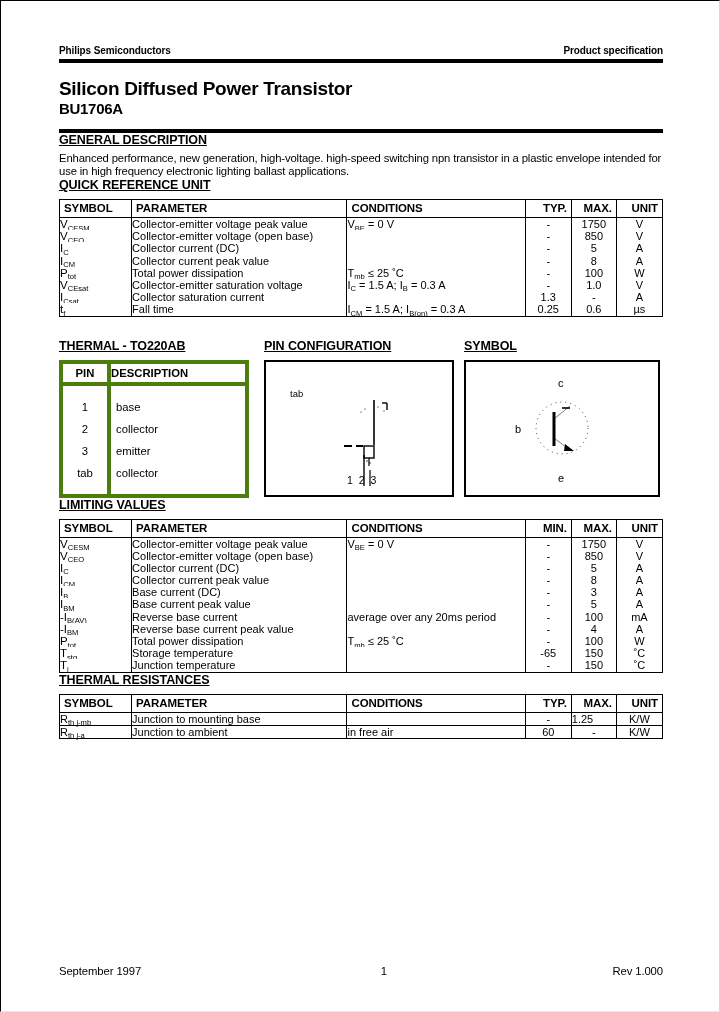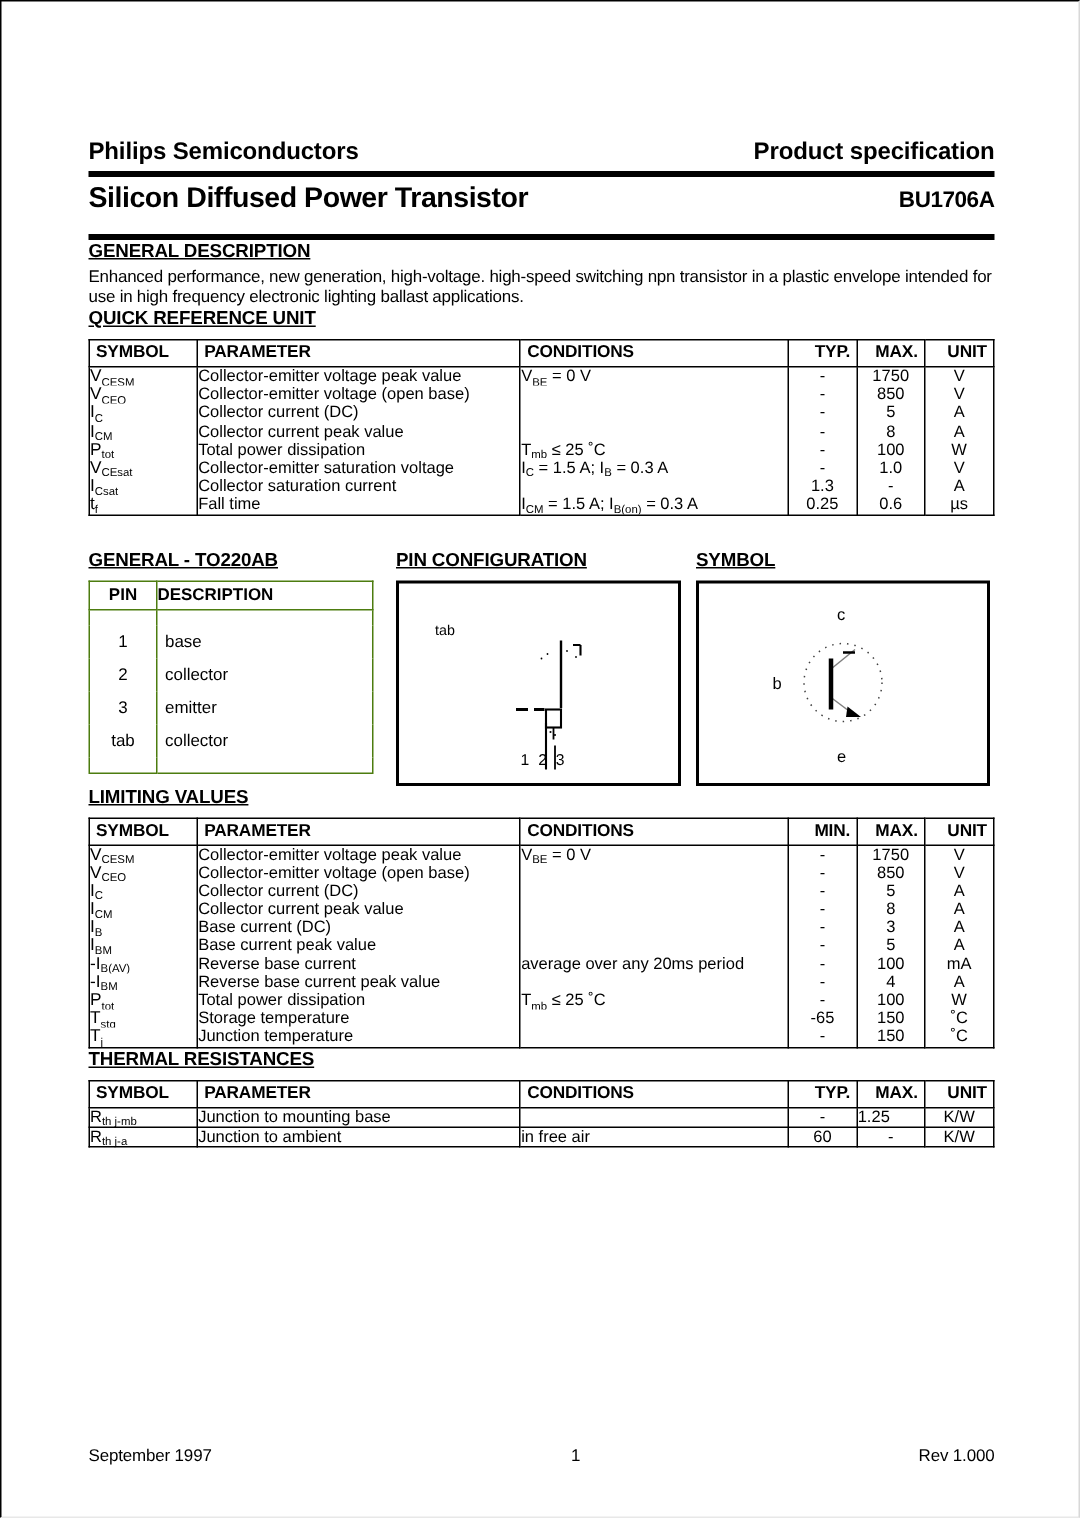--- a/index.html
+++ b/index.html
@@ -33,38 +33,38 @@
     left: 58px;
     top: 44px;
     width: 604px;
   }
 
   
   .hdr-row {
     display: flex;
     justify-content: space-between;
     align-items: baseline;
-    font-size: 16px;
+    font-size: 10px;
     font-weight: bold;
     letter-spacing: -0.1px;
-    margin-top: 48px;
   }
   .rule-thick {
     height: 4px;
     background: #000;
     margin-top: 3px;
   }
   .title-row {
     display: flex;
     justify-content: space-between;
     align-items: baseline;
     font-size: 19px;
     font-weight: bold;
-    padding: 4px 0 9px 0;
+    padding: 15px 0 9px 0;
     letter-spacing: -0.3px;
+    flex-direction: column;
   }
   .title-row .part {
     font-size: 15px;
   }
 
   
   h2.sect {
     font-size: 12.5px;
     font-weight: bold;
     margin: 0;
@@ -149,21 +149,21 @@
 
   .panel h2 { margin-bottom: 7px; }
 
   table.pintable {
     border-collapse: collapse;
     width: 190px;
     table-layout: fixed;
     font-size: 11.3px;
   }
   table.pintable, table.pintable td, table.pintable th {
-    border: 1px solid #4d7c0f;
+    border: 4px solid #4d7c0f;
   }
   table.pintable th {
     font-weight: bold;
     font-size: 11.3px;
     padding: 3px 0 3px 0;
   }
   table.pintable th.pin-h  { width: 44px; text-align: center; }
   table.pintable th.desc-h { text-align: left; }
   table.pintable td {
     border-top: none;
@@ -307,21 +307,21 @@
               <div>A</div>
               <div>µs</div>
             </td>
         </tr>
       </tbody>
     </table>
 
     <div class="panels">
 
       <div class="panel panel-pin">
-        <h2 class="sect">GENERAL - TO220AB</h2>
+        <h2 class="sect">THERMAL - TO220AB</h2>
         <table class="pintable">
           <thead>
             <tr>
               <th class="pin-h">PIN</th>
               <th class="desc-h">DESCRIPTION</th>
             </tr>
           </thead>
           <tbody>
             <tr class="spacer">
                 <td></td>

